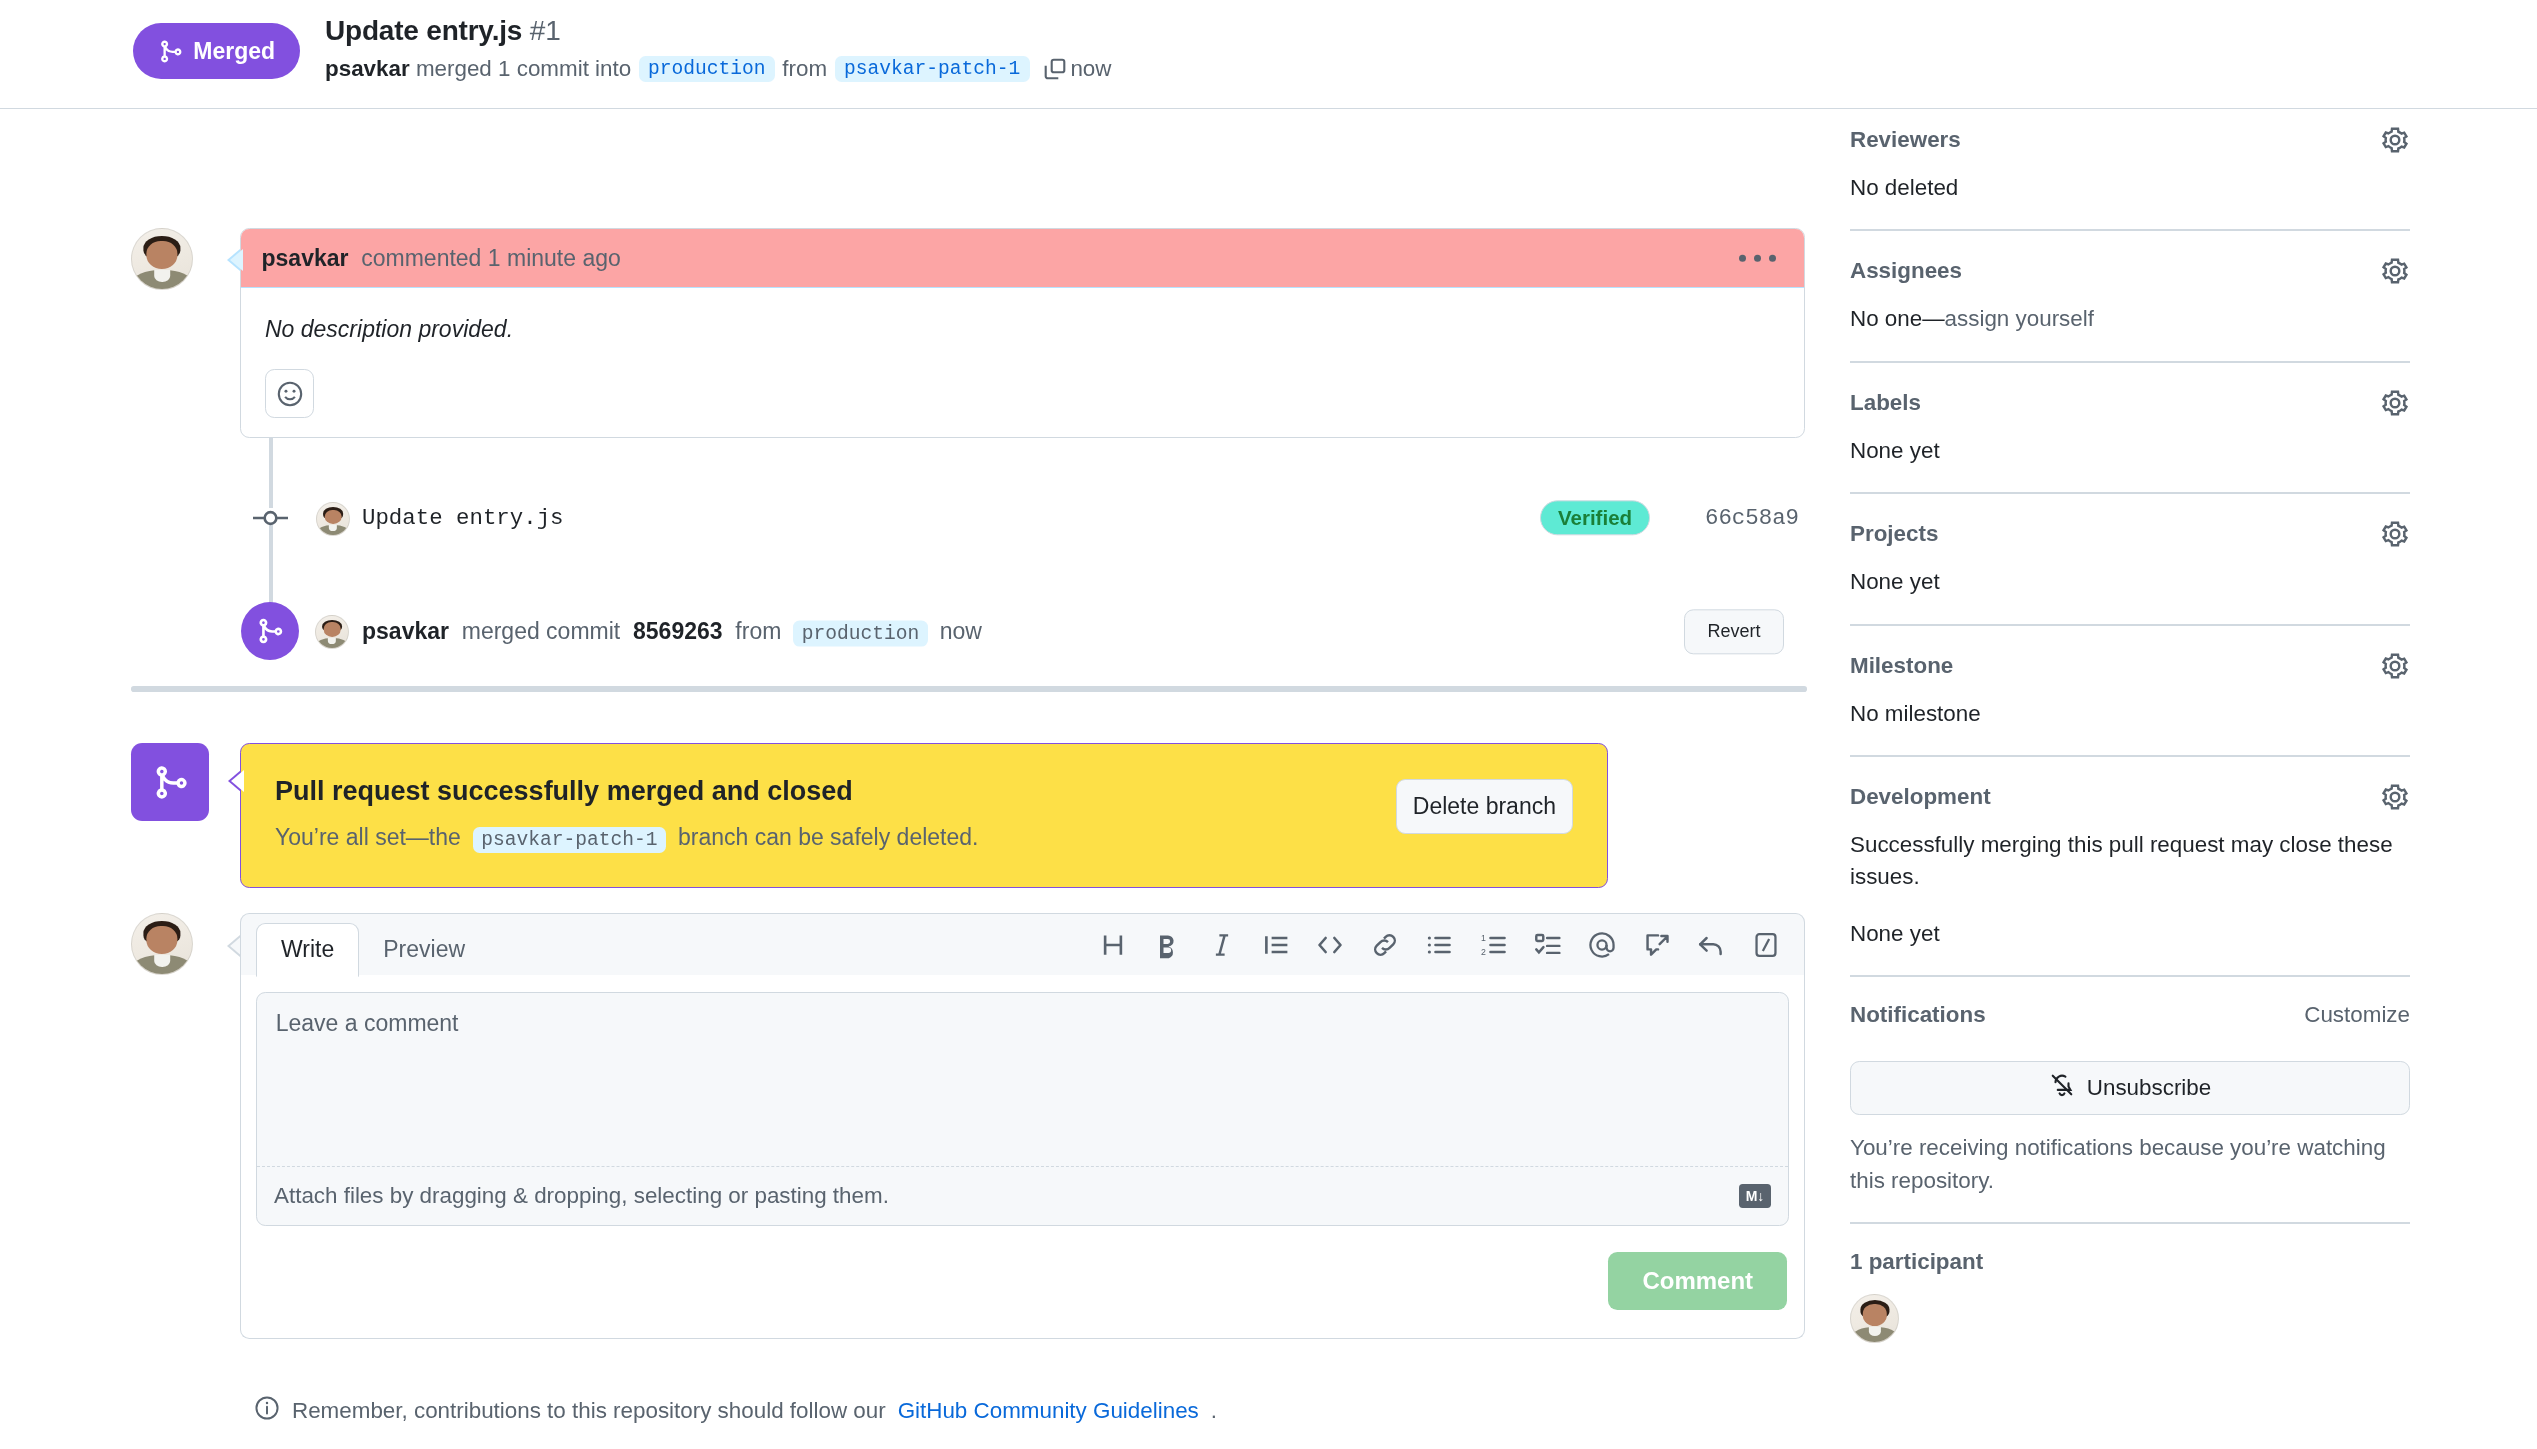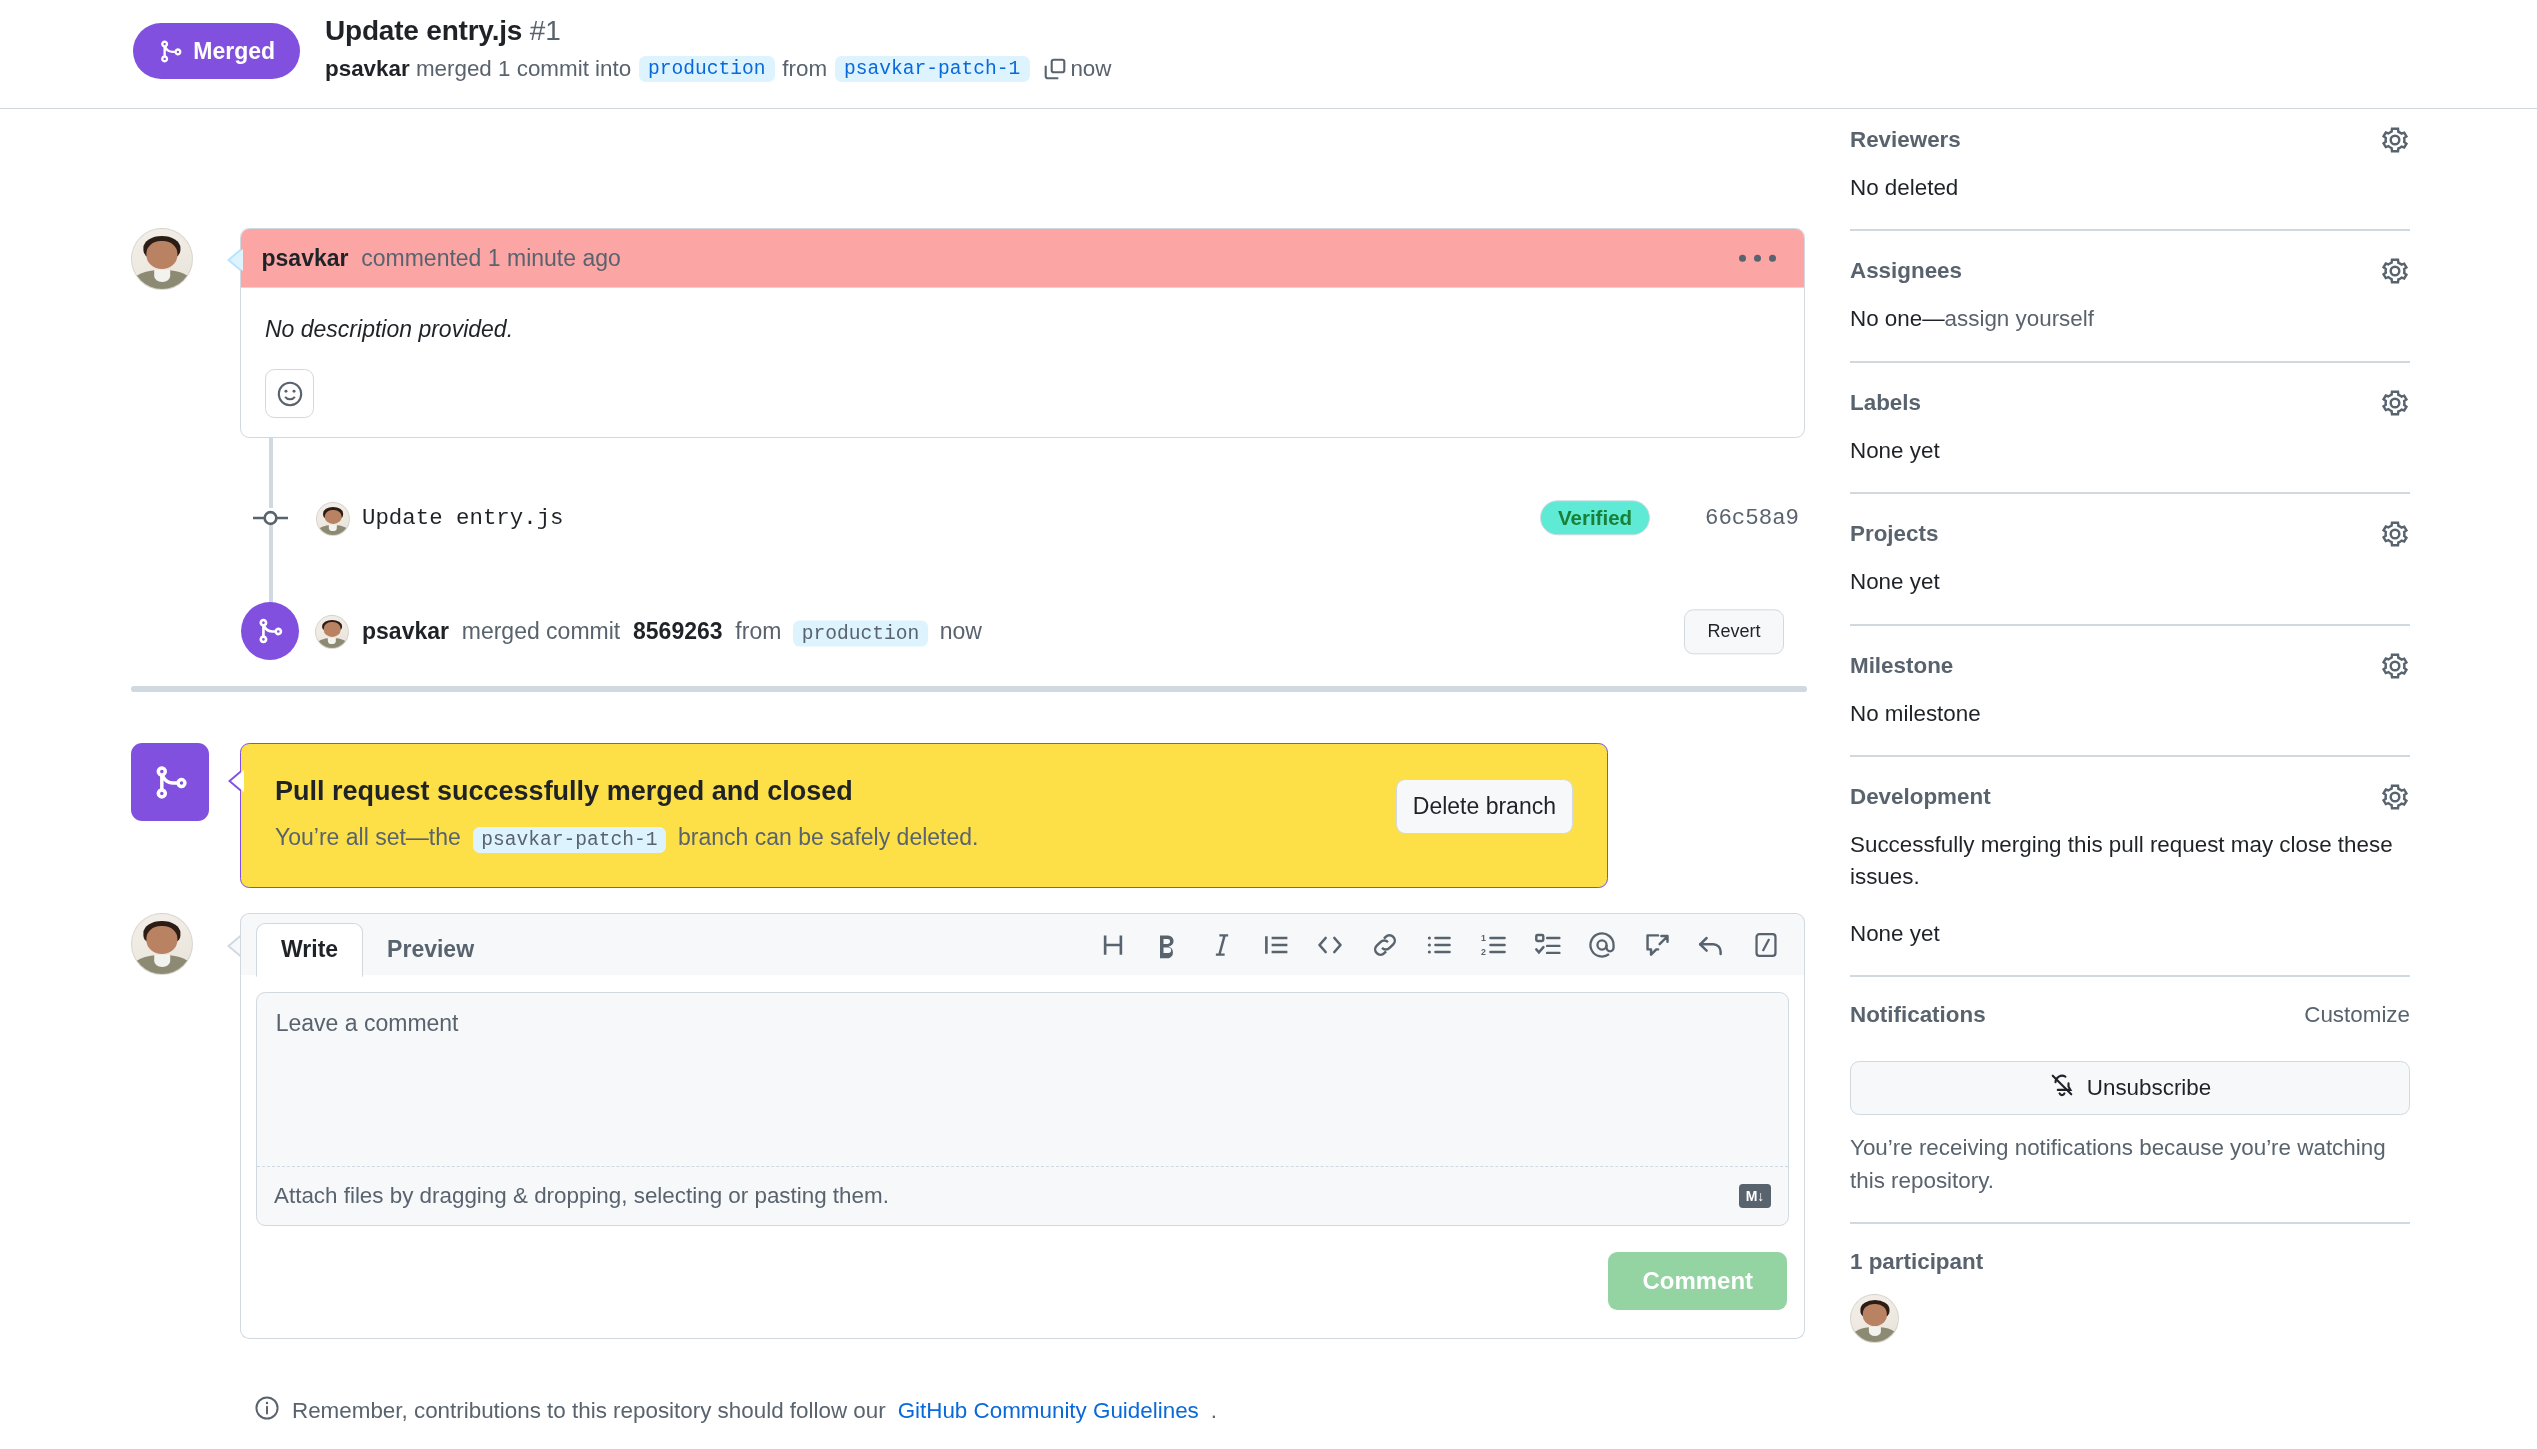--- a/index.html
+++ b/index.html
@@ -240,21 +240,20 @@
     position:absolute;left:-10.3px;top:22.4px;width:0;height:0;
     border-top:11.2px solid transparent;border-bottom:11.2px solid transparent;
     border-right:13px solid #f6f8fa;
   }
   #tabbar{
     height:62px; background:#f6f8fa;
     border:1.9px solid #d1d9e0; border-bottom:none;
     border-radius:9.3px 9.3px 0 0;
     display:flex; align-items:flex-end; position:relative;
     padding-left:15px;
-    font-weight:bold;
   }
   .tab{
     padding: 0 24px; height:52px; display:flex;align-items:center;
     font-size:23px; color:#59636e; cursor:pointer;
     border-radius:9.3px 9.3px 0 0;
   }
   .tab.active{
     background:#ffffff;color:#1f2328;
     border:1.9px solid #d1d9e0;border-bottom:1.9px solid #ffffff;
     margin-bottom:-1.9px; height:54px;

